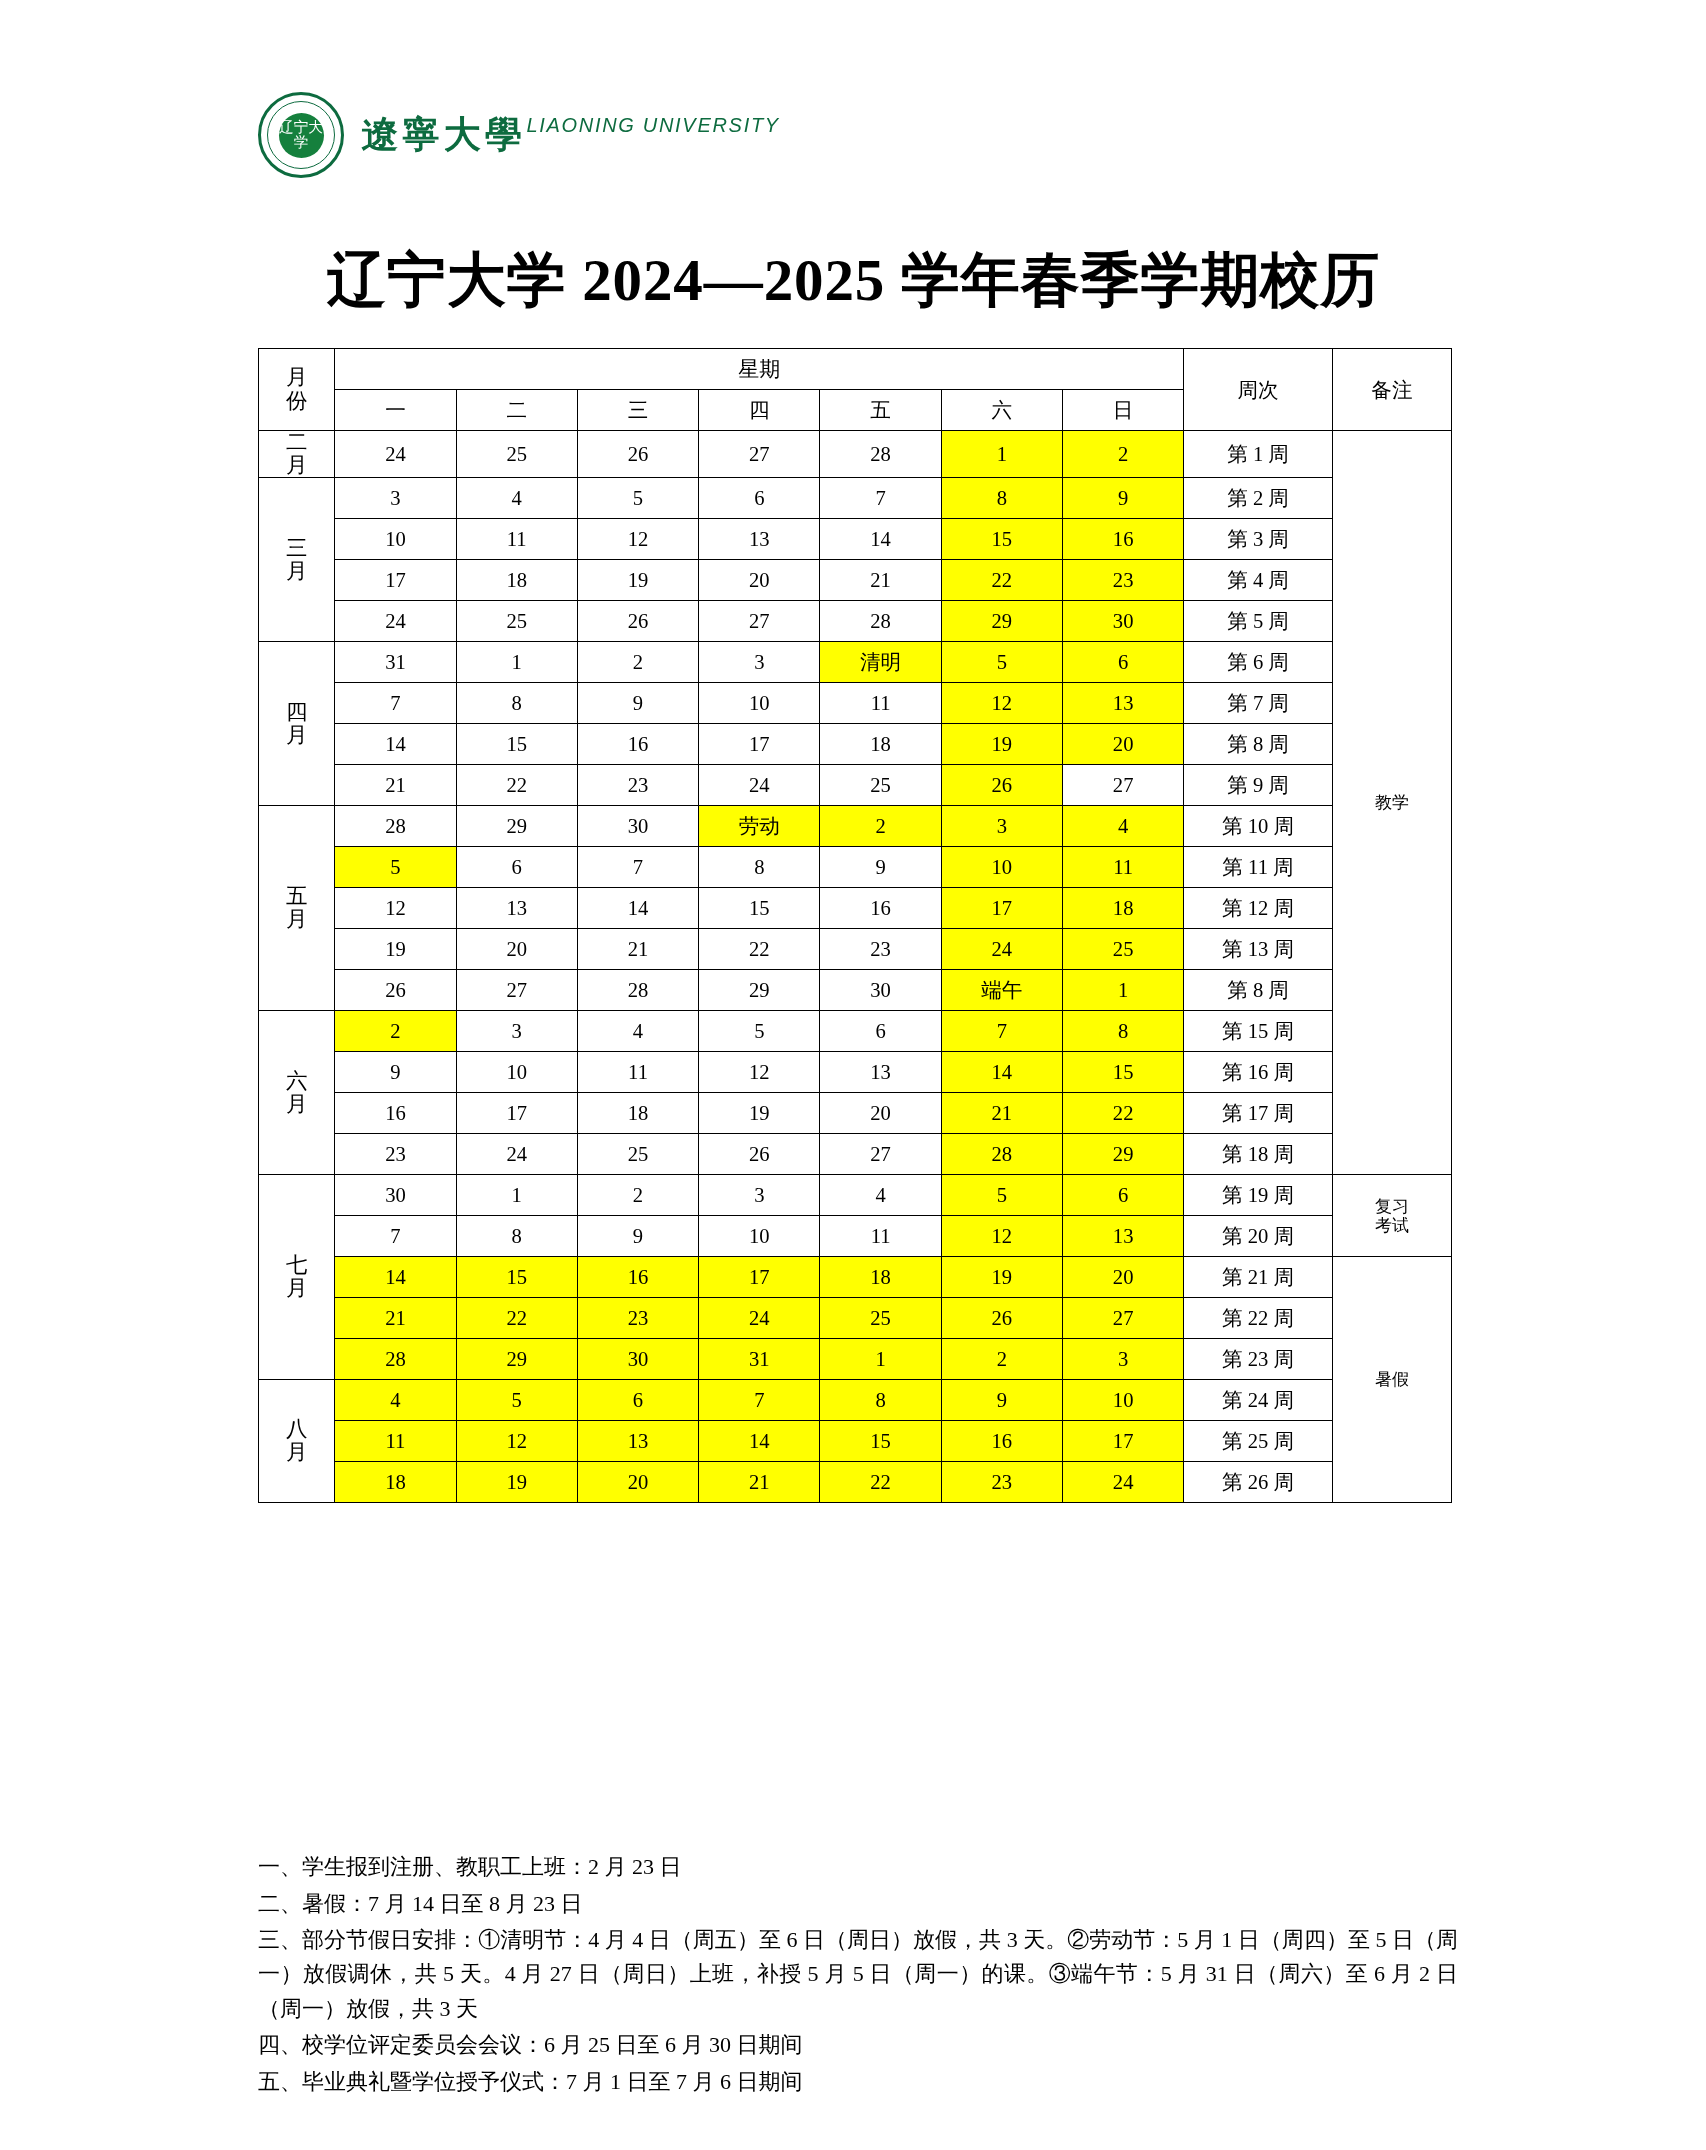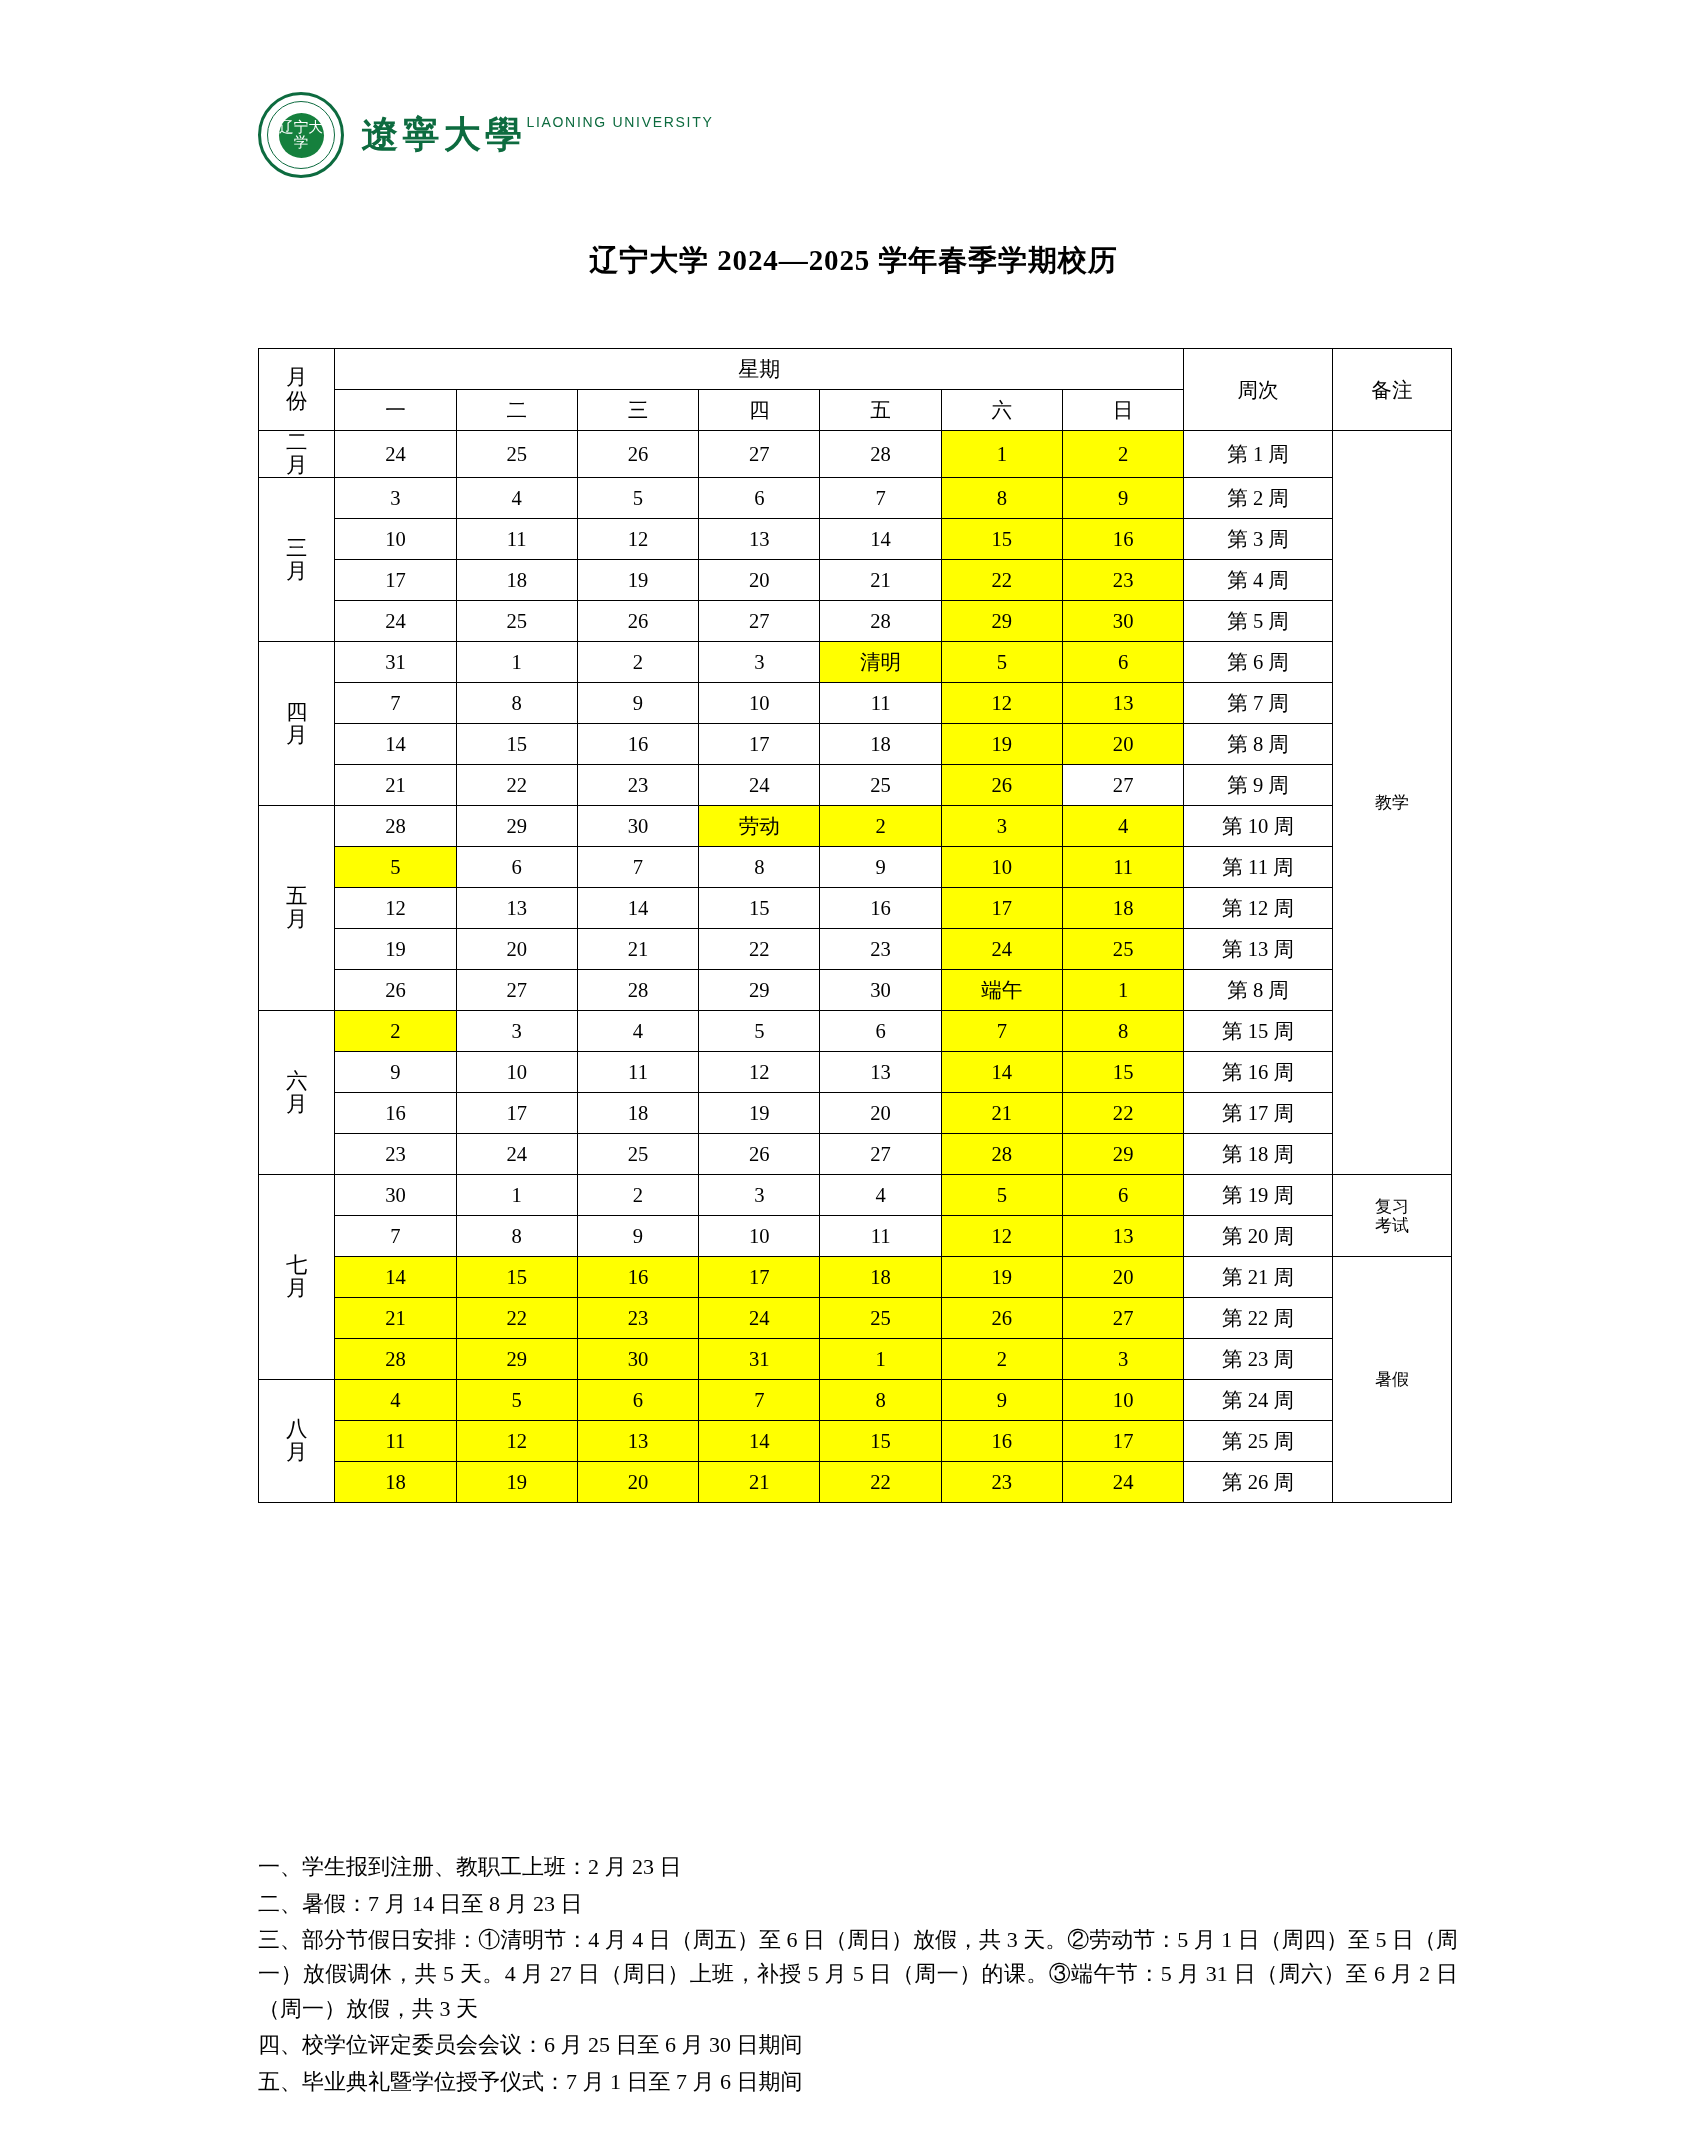--- a/index.html
+++ b/index.html
@@ -74,35 +74,36 @@
     padding-left: 2.6px;
   }
   .logo-cn {
     font-size: 37px;
     letter-spacing: 4.3px;
     color: #0d6b3f;
     font-family: "Liberation Serif", serif;
     font-weight: bold;
   }
   .logo-en {
-    font-size: 14px;
+    font-size: 20px;
     letter-spacing: 1.7px;
     color: #0d6b3f;
     font-family: "Liberation Sans", sans-serif;
     margin-top: 4.3px;
+    font-style: italic;
   }
 
   
   .doc-title {
     position: absolute;
     top: 241px;
     left: 0;
     width: 1707px;
     text-align: center;
-    font-size: 29px;
+    font-size: 59px;
     font-weight: bold;
     letter-spacing: 0.9px;
     font-family: "Liberation Serif", serif;
   }
 
   
   .cal-wrap {
     position: absolute;
     left: 258px;
     top: 348px;

